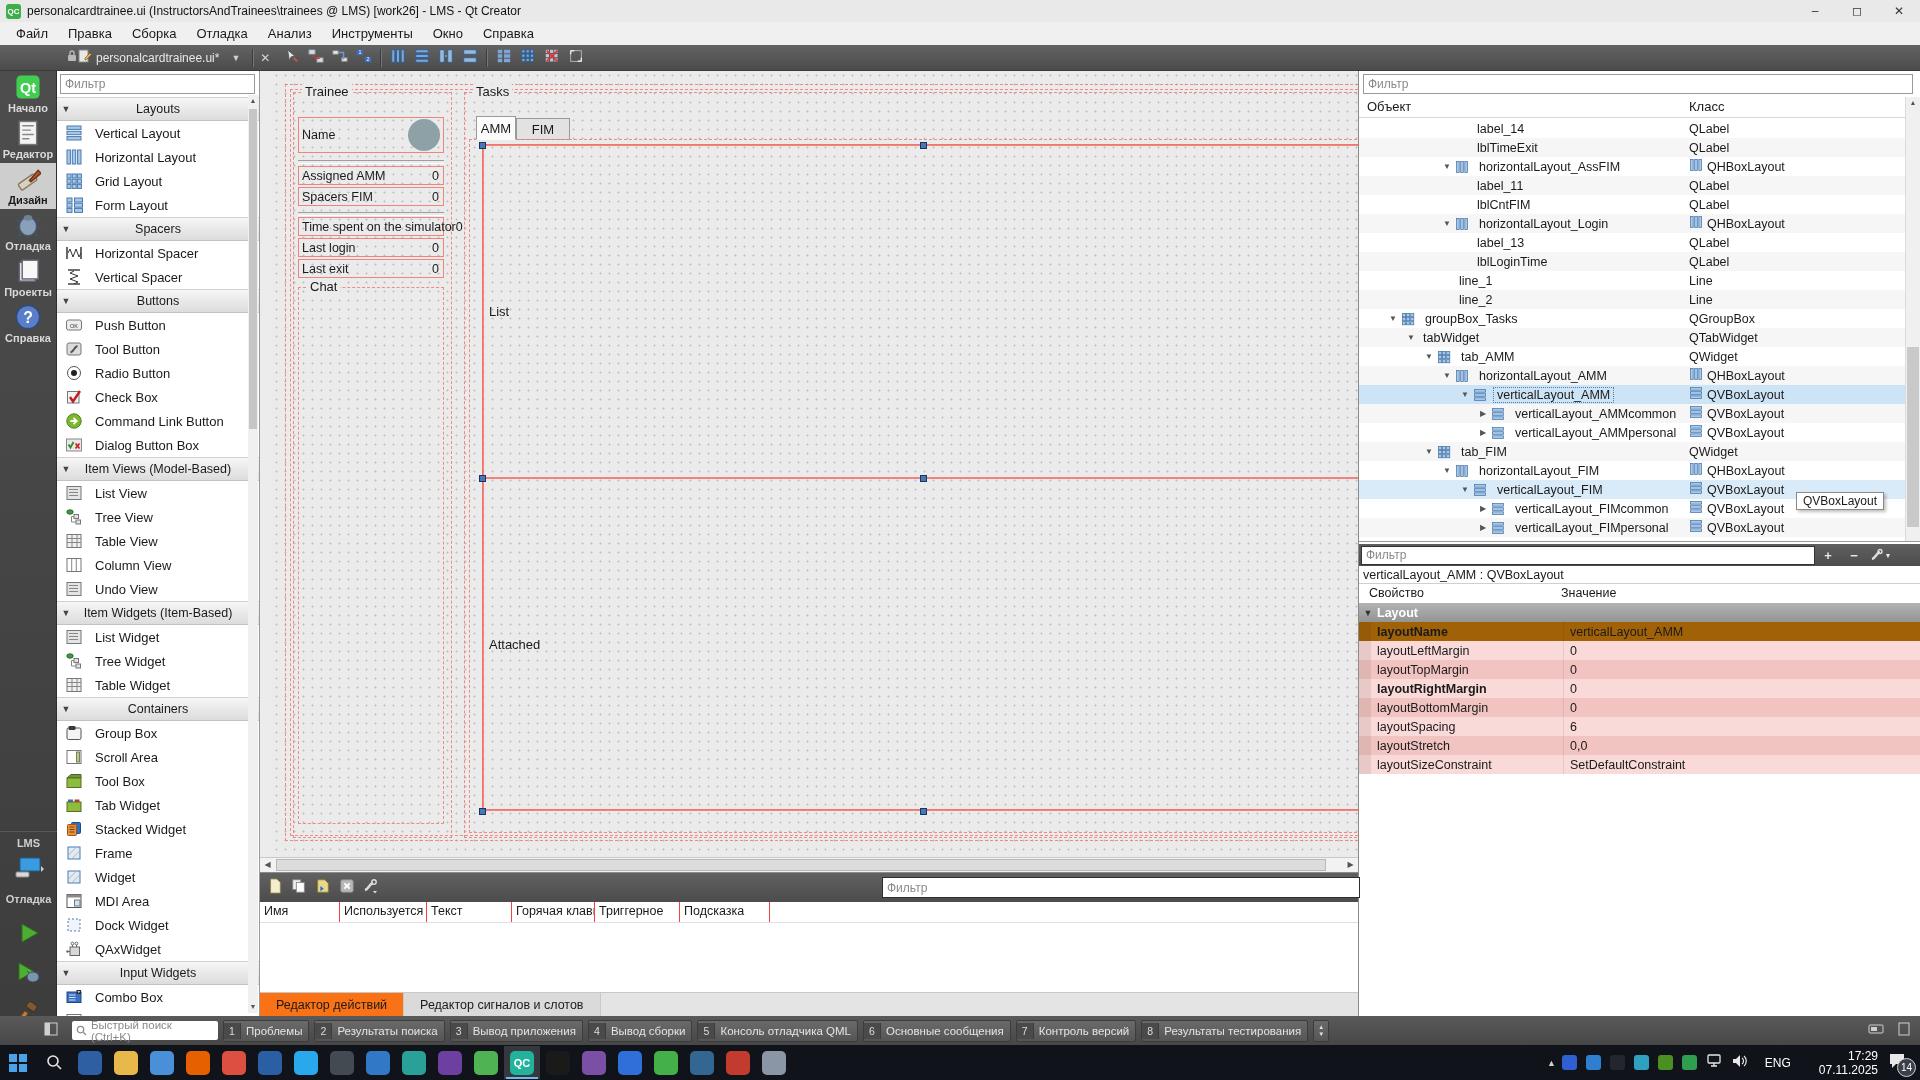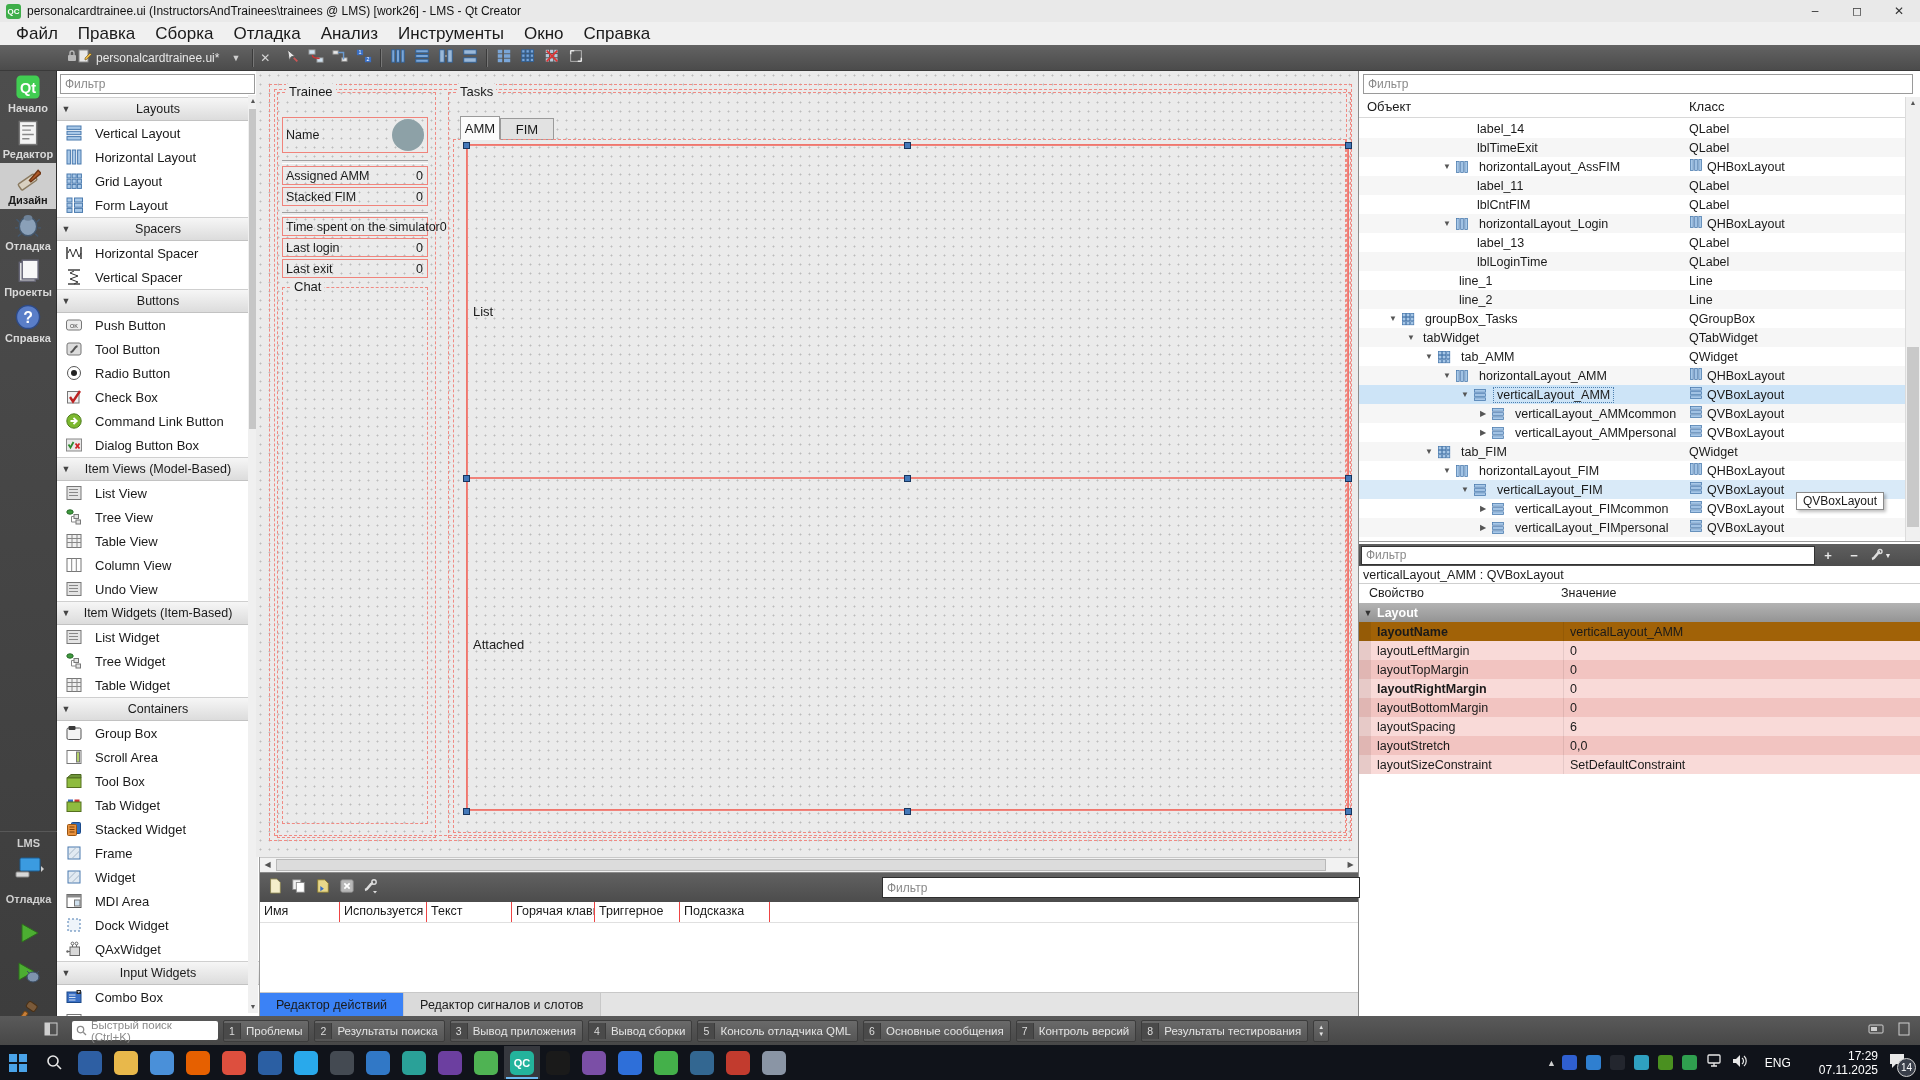--- a/index.html
+++ b/index.html
@@ -7,21 +7,21 @@
        font-family:"Liberation Sans",sans-serif;font-size:13px;background:#ececec;color:#1a1a1a;}
   .abs{position:absolute}
   
   #titlebar{left:0;top:0;width:1920px;height:22px;background:#e9e9e9;display:flex;align-items:center;border-bottom:1px solid #d0d0d0}
   #titlebar .appico{width:15px;height:15px;margin:0 6px 0 6px;background:#3fae4a;border-radius:3px;color:#fff;font-size:8px;font-weight:bold;display:flex;align-items:center;justify-content:center}
   #titlebar .title{font-size:12px;color:#111}
   #titlebar .spacer{flex:1}
   .winbtn{width:42px;height:21px;display:flex;align-items:center;justify-content:center;font-size:12px;color:#333}
   
   #menubar{left:0;top:22px;width:1920px;height:23px;background:#f0f0f0;display:flex;align-items:center;padding-left:6px;box-sizing:border-box}
-  .menu-item{padding:2px 10px;font-size:17px}
+  .menu-item{padding:2px 10px;font-size:13px}
   
   #docbar{left:0;top:45px;width:1920px;height:26px;background:linear-gradient(#636363,#4b4b4b);display:flex;align-items:center;box-sizing:border-box;border-bottom:1px solid #3a3a3a}
   #docbar .lock{margin-left:66px}
   #docbar .fname{color:#e8e8e8;font-size:12px;margin:0 4px;white-space:nowrap}
   #docbar .caret{color:#cfcfcf;font-size:9px;margin:0 8px}
   #docbar .closex{color:#d5d5d5;font-size:12px;margin:0 10px 0 2px}
   .tbtn{width:24px;height:22px;display:flex;align-items:center;justify-content:center}
   .tsep{width:1px;height:18px;background:#3a3a3a;border-right:1px solid #777;margin:0 4px}
   
   #modebar{left:0;top:71px;width:57px;height:945px;background:linear-gradient(#4d4d4d,#3d3d3d);border-right:1px solid #2e2e2e;box-sizing:border-box}
@@ -34,21 +34,21 @@
   #widgetbox .filter{margin:3px 3px;width:185px;height:18px;border:1px solid #9a9a9a;font-size:12px;padding:0 4px;color:#333;font-family:"Liberation Sans",sans-serif}
   .wb-sec{height:22px;background:linear-gradient(#f6f6f6,#dcdcdc);border-top:1px solid #cfcfcf;border-bottom:1px solid #c2c2c2;display:flex;align-items:center;font-size:12.5px}
   .wb-sec .chev{width:18px;text-align:center;font-size:9px;color:#444}
   .wb-sec .t{flex:1;text-align:center;padding-right:18px;white-space:nowrap;overflow:hidden}
   .wb-item{height:24px;display:flex;align-items:center;font-size:13px}
   .wb-item .ic{width:22px;height:18px;margin-left:8px;margin-right:8px;display:flex;align-items:center}
   #wbscroll{position:absolute;right:1px;top:24px;width:10px;height:918px;background:#f0f0f0}
   #wbscroll .thumb{position:absolute;left:1px;top:14px;width:8px;height:320px;background:#c6c6c6}
   .scroll-arrow{position:absolute;left:0;width:10px;height:12px;font-size:7px;color:#555;text-align:center;line-height:12px}
   
-  #canvas{left:256px;top:71px;width:1098px;height:786px;background-color:#ebebeb;
+  #canvas{left:272px;top:71px;width:1098px;height:786px;background-color:#ebebeb;
     background-image:radial-gradient(circle,#bcbcbc 0.9px,transparent 1.1px);background-size:9px 9px;overflow:hidden}
   .dashred{border:1px dashed #f08a83}
   .solidred{border:1px solid #f0837b}
   .gbox-title{position:absolute;top:-9px;left:8px;background:#ebebeb;padding:0 3px;font-size:13px;color:#1a1a1a}
   .formrow{position:absolute;left:4px;width:146px;border:1px solid #f0837b;box-sizing:border-box;display:flex;align-items:center;font-size:12.5px;background:transparent}
   .formrow .lab{flex:1;padding-left:3px;white-space:nowrap}
   .formrow .val{padding-right:4px}
   .hdivider{position:absolute;left:4px;width:146px;height:2px;border-top:1px solid #9e9e9e;border-bottom:1px solid #fdfdfd}
   .handle{position:absolute;width:7px;height:7px;background:#4478b8;border:1px solid #17355e;box-sizing:border-box}
   .tab{position:absolute;box-sizing:border-box;font-size:13px;display:flex;align-items:center;justify-content:center;border:1px solid #9a9a9a}
@@ -91,21 +91,21 @@
   .prow .pname{width:186px;padding-left:6px;flex:none;white-space:nowrap;overflow:hidden}
   .prow .pval{padding-left:6px;border-left:1px solid rgba(0,0,0,0.08);height:19px;display:flex;align-items:center;flex:1}
   
   #bottompane{left:260px;top:872px;width:1098px;height:144px;background:#fff;border-top:1px solid #8a8a8a;box-sizing:border-box}
   #ae-toolbar{position:absolute;left:0;top:0;width:1098px;height:29px;background:linear-gradient(#616161,#4c4c4c);display:flex;align-items:center}
   #ae-toolbar .filter{position:absolute;left:622px;top:4px;width:468px;height:19px;border:1px solid #2e2e2e;font-size:12px;padding:0 4px;font-family:"Liberation Sans",sans-serif}
   #ae-cols{position:absolute;left:0;top:29px;width:1098px;height:20px;border-bottom:1px solid #e0e0e0;display:flex;font-size:12.5px}
   #ae-cols .col{padding:2px 4px;border-right:1px solid #ef4444;box-sizing:border-box;white-space:nowrap;overflow:hidden}
   #ae-tabs{position:absolute;left:0;bottom:0;width:1098px;height:23px;background:#e4e4e4;border-top:1px solid #c8c8c8;display:flex;align-items:stretch}
   .ae-tab{padding:0 16px;display:flex;align-items:center;font-size:12.5px;border-right:1px solid #c8c8c8;background:#dadada}
-  .ae-tab.active{background:#3b82f6}
+  .ae-tab.active{background:#f97316}
   
   #statusbar{left:0;top:1016px;width:1920px;height:29px;background:linear-gradient(#5a5a5a,#474747);display:flex;align-items:center;box-sizing:border-box}
   #locator{width:138px;height:19px;background:#fff;border-radius:2px;margin-left:14px;display:flex;align-items:center;font-size:11.5px;color:#8a8a8a;padding:0 4px}
   .pane-btn{height:20px;margin-left:5px;background:linear-gradient(#6a6a6a,#555);border:1px solid #3c3c3c;border-radius:2px;display:flex;align-items:center;color:#e4e4e4;font-size:11.5px;padding:0 6px 0 0;white-space:nowrap}
   .pane-btn .num{width:16px;height:16px;background:#4a4a4a;border-right:1px solid #3c3c3c;margin-right:5px;display:flex;align-items:center;justify-content:center;color:#ddd;font-size:10.5px}
   
   #taskbar{left:0;top:1045px;width:1920px;height:35px;background:#10131a;display:flex;align-items:center;box-sizing:border-box}
   .tb-app{width:36px;height:33px;display:flex;align-items:center;justify-content:center;position:relative}
   .tb-app.active{background:rgba(255,255,255,0.16)}
   .tb-app.active::after{content:"";position:absolute;left:2px;bottom:0;width:32px;height:2px;background:#6cb8f0}
@@ -696,21 +696,21 @@
       <span class="lab">Name</span>
       <span style="width:32px;height:32px;border-radius:50%;background:#8da1a7;margin-right:3px;flex:none"></span>
     </div>
     <div class="hdivider" style="top:67px"></div>
     <div id="trainee-rows1">
         <div class="formrow" style="top:73px;height:19px">
   <span class="lab">Assigned AMM</span>
           <span class="val">0</span>
         </div>
         <div class="formrow" style="top:94px;height:19px">
-  <span class="lab">Stacked FIM</span>
+  <span class="lab">Spacers FIM</span>
           <span class="val">0</span>
         </div>
       </div>
     <div class="hdivider" style="top:119px"></div>
     <div id="trainee-rows2">
         <div class="formrow" style="top:124px;height:19px">
   <span class="lab">Time spent on the simulator</span>
           <span class="val">0</span>
         </div>
         <div class="formrow" style="top:145px;height:19px">

